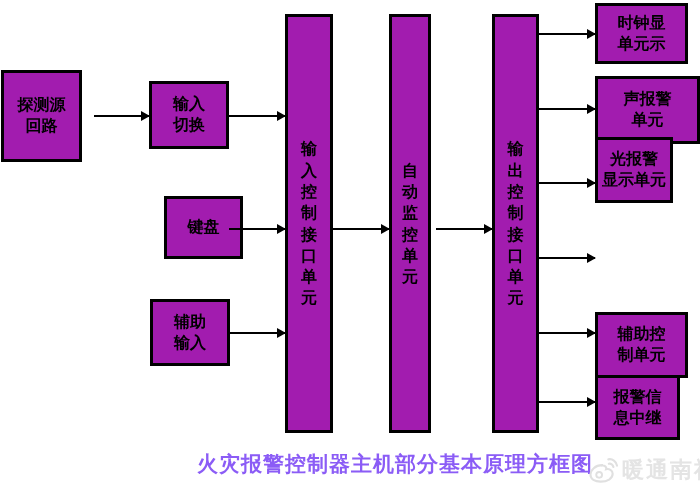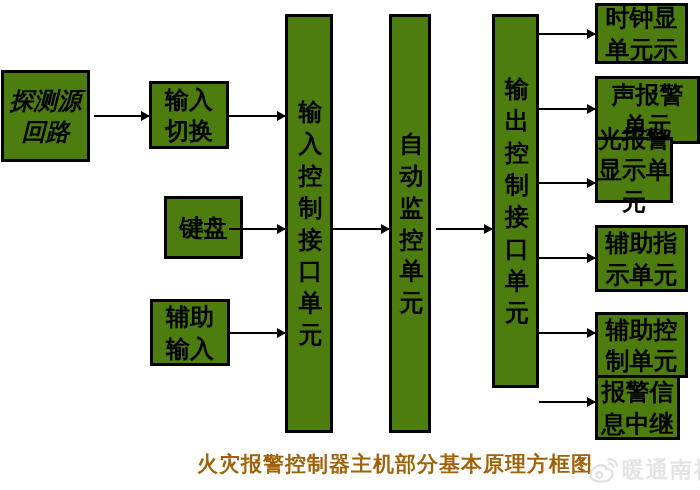--- a/index.html
+++ b/index.html
@@ -7,26 +7,26 @@
     position: relative;
     width: 700px; height: 490px;
     background: #ffffff;
     font-family: "Liberation Sans", "DejaVu Sans", sans-serif;
     overflow: hidden;
   }
   .box {
     position: absolute;
     box-sizing: border-box;
     border: 3px solid #000000;
-    background: #4d7c0f;
+    background: #a21caf;
     display: flex;
     align-items: center;
     justify-content: center;
     text-align: center;
-    font-size: 24px;
+    font-size: 16px;
     font-weight: bold;
     color: #000000;
     line-height: 1.3;
     white-space: pre-line;
   }
   .vtext {
     display: block;
     width: 21px;
     word-break: break-all;
     line-height: 1.33;
@@ -47,45 +47,45 @@
     border-left: 9px solid #000000;
     border-top: 5px solid transparent;
     border-bottom: 5px solid transparent;
   }
   .caption {
     position: absolute;
     left: 190px; top: 450px; width: 410px;
     text-align: center;
     font-size: 21px;
     font-weight: bold;
-    color: #a16207;
+    color: #8b5cf6;
     letter-spacing: 1px;
   }
   .watermark {
     position: absolute;
     left: 588px; top: 455px;
     display: flex;
     align-items: center;
     gap: 3px;
   }
   .watermark-text {
     font-size: 22px;
     font-weight: bold;
     color: #e4e4e4;
     letter-spacing: 2px;
     white-space: nowrap;
   }
   
-  .b-detect   { left: 1px;   top: 70px;  width: 89px; height: 92px; font-style: italic; }
+  .b-detect   { left: 1px;   top: 70px;  width: 81px; height: 92px; }
   .b-switch   { left: 149px; top: 81px;  width: 80px; height: 68px; }
   .b-keyboard { left: 164px; top: 196px; width: 79px; height: 63px; }
   .b-aux      { left: 150px; top: 299px; width: 80px; height: 67px; }
   .b-vin      { left: 285px; top: 14px;  width: 48px; height: 419px; }
   .b-vmon     { left: 389px; top: 14px;  width: 42px; height: 419px; }
-  .b-vout     { left: 492px; top: 14px;  width: 47px; height: 374px; }
+  .b-vout     { left: 492px; top: 14px;  width: 47px; height: 419px; }
   .b-r1 { left: 595px; top: 3px;   width: 93px; height: 61px; }
   .b-r2 { left: 595px; top: 76px;  width: 105px; height: 68px; }
   .b-r3 { left: 595px; top: 137px; width: 78px; height: 66px; }
   .b-r4 { left: 595px; top: 225px; width: 93px; height: 67px; }
   .b-r5 { left: 595px; top: 312px; width: 93px; height: 66px; }
   .b-r6 { left: 595px; top: 375px; width: 85px; height: 65px; }
 </style>
 </head>
 <body>
 
@@ -108,22 +108,20 @@
   <div class="box b-vout">
     <span class="vtext">输出控制接口单元</span>
   </div>
 
   <div class="box b-r1">时钟显
 单元示</div>
   <div class="box b-r2">声报警
 单元</div>
   <div class="box b-r3">光报警
 显示单元</div>
-  <div class="box b-r4">辅助指
-示单元</div>
   <div class="box b-r5">辅助控
 制单元</div>
   <div class="box b-r6">报警信
 息中继</div>
 
   <div class="arr" style="left:94px;  top:115px; width:55px;"></div>
   <div class="arr" style="left:229px; top:115px; width:56px;"></div>
   <div class="arr" style="left:229px; top:228px; width:56px;"></div>
   <div class="arr" style="left:230px; top:332px; width:55px;"></div>
   <div class="arr" style="left:333px; top:228px; width:56px;"></div>

